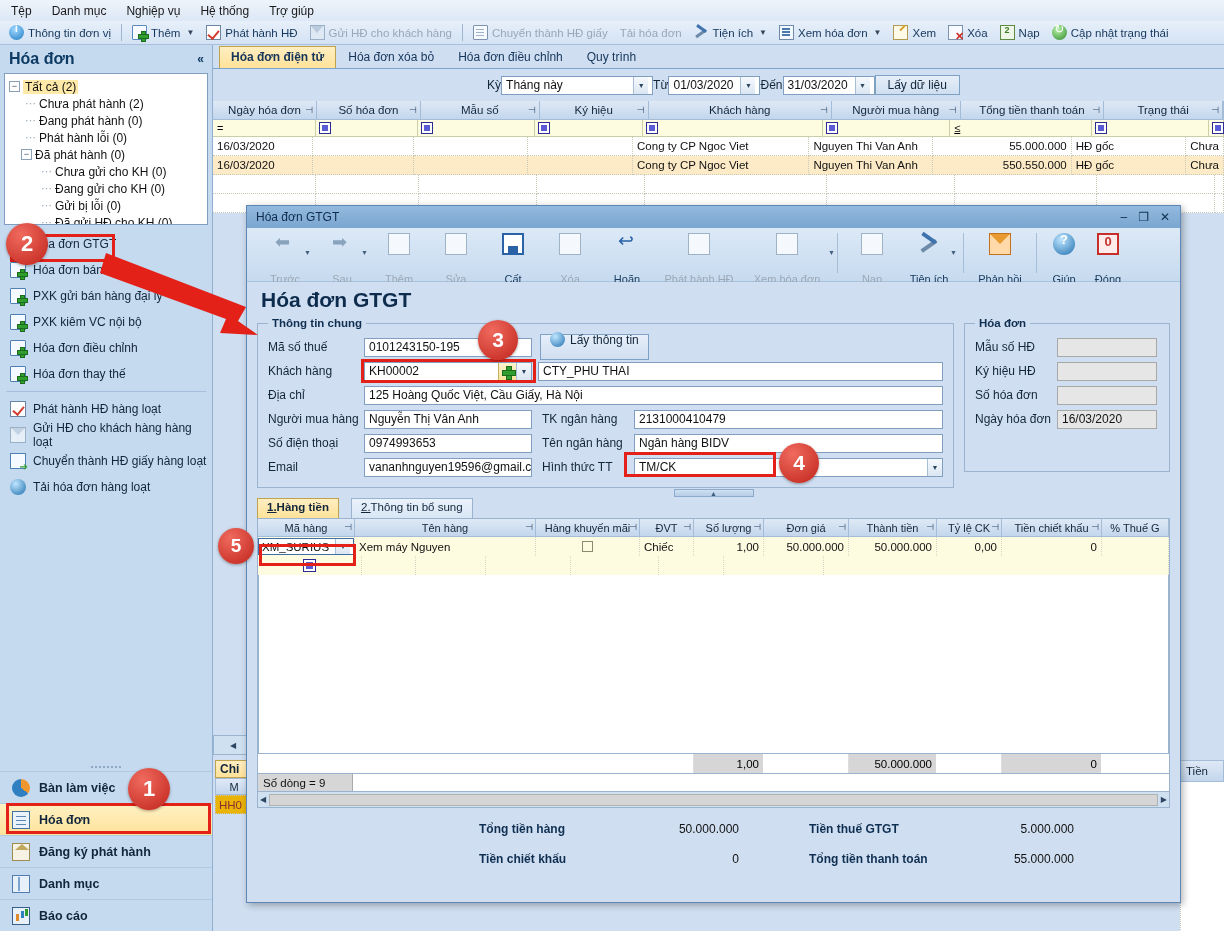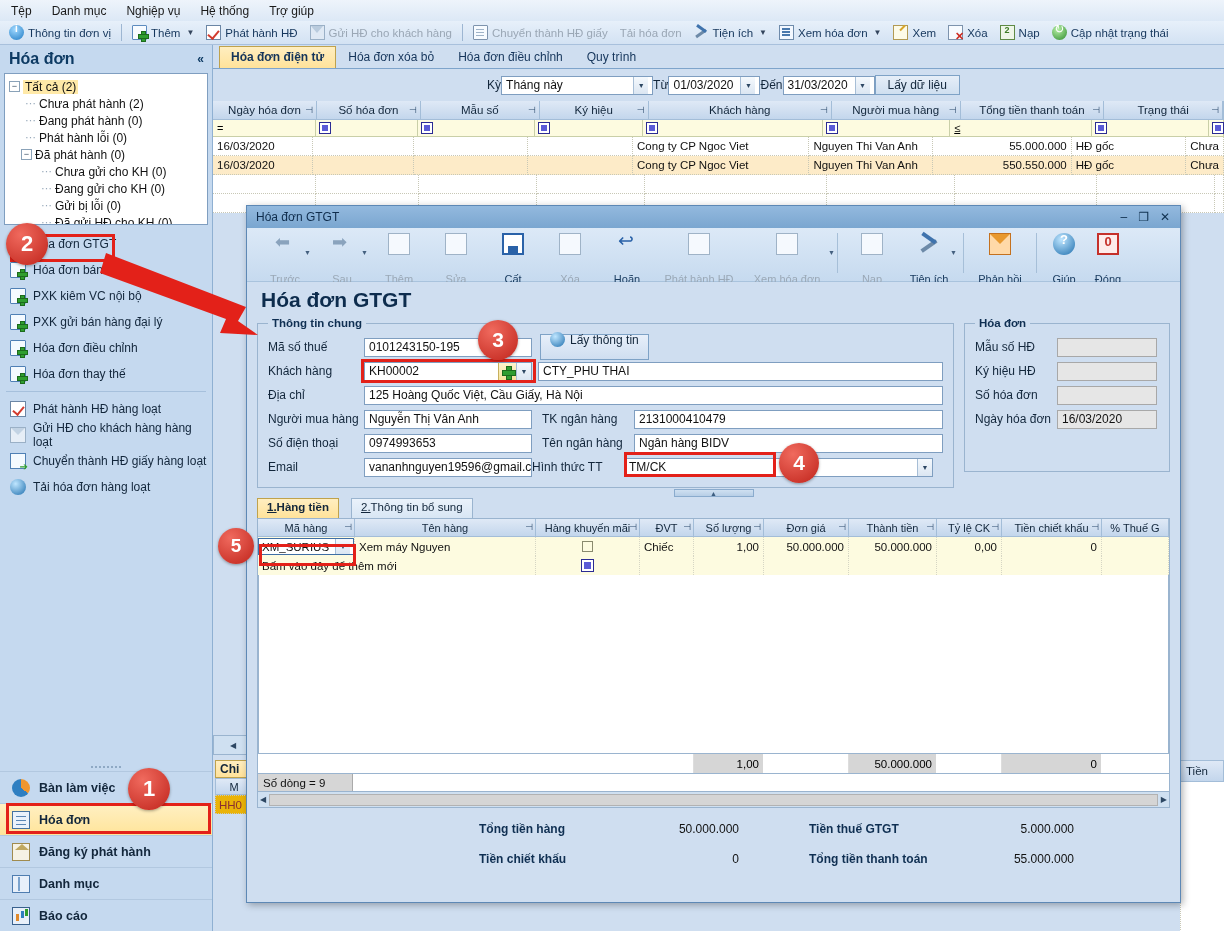--- a/index.html
+++ b/index.html
@@ -371,27 +371,27 @@
       <div class="sb-item">
         <span class="gi docplus">
             <span class="plusmark"></span>
           </span>
         <span>Hóa đơn bán hàng</span>
       </div>
       <div class="sb-item">
         <span class="gi docplus">
             <span class="plusmark"></span>
           </span>
-        <span>PXK kiêm VC nội bộ</span>
+        <span>PXK gửi bán hàng đại lý</span>
       </div>
       <div class="sb-item">
         <span class="gi docplus">
             <span class="plusmark"></span>
           </span>
-        <span>PXK gửi bán hàng đại lý</span>
+        <span>PXK kiêm VC nội bộ</span>
       </div>
       <div class="sb-item">
         <span class="gi docplus">
             <span class="plusmark"></span>
           </span>
         <span>Hóa đơn điều chỉnh</span>
       </div>
       <div class="sb-item">
         <span class="gi docplus">
             <span class="plusmark"></span>
@@ -724,21 +724,21 @@
           <div class="frow">
             <span class="flbl">Số điện thoại</span>
             <div class="inp" style="width:168px">0974993653</div>
             <span class="flbl" style="width:92px;margin-left:10px">Tên ngân hàng</span>
             <div class="inp" style="width:309px">Ngân hàng BIDV</div>
           </div>
 
           <div class="frow">
             <span class="flbl">Email</span>
             <div class="inp" style="width:168px">vananhnguyen19596@gmail.co</div>
-            <span class="flbl" style="width:92px;margin-left:0">Hình thức TT</span>
+            <span class="flbl" style="width:92px;margin-left:10px">Hình thức TT</span>
             <div class="inp" style="width:309px;padding-right:0">
               <span>TM/CK</span>
               <span class="ddbtn" style="margin-left:auto">▼</span>
             </div>
           </div>
         </fieldset>
 
         <fieldset class="grp" style="width:213px;height:155px">
           <legend>Hóa đơn</legend>
           <div class="frow">
@@ -831,21 +831,20 @@
           <div class="itc" style="width:54px">Chiếc</div>
           <div class="itc r" style="width:70px">1,00</div>
           <div class="itc r" style="width:85px">50.000.000</div>
           <div class="itc r" style="width:88px">50.000.000</div>
           <div class="itc r" style="width:65px">0,00</div>
           <div class="itc r" style="width:100px">0</div>
           <div class="itc" style="flex:1"></div>
         </div>
 
         <div style="display:flex">
-          <div class="itc" style="width:278px">Bấm vào đây để thêm mới</div>
           <div class="itc c" style="width:104px">
               <span class="cbox f"></span>
             </div>
           <div class="itc" style="width:54px"></div>
           <div class="itc" style="width:70px"></div>
           <div class="itc" style="width:85px"></div>
           <div class="itc" style="width:88px"></div>
           <div class="itc" style="width:65px"></div>
           <div class="itc" style="width:100px"></div>
           <div class="itc" style="flex:1"></div>

